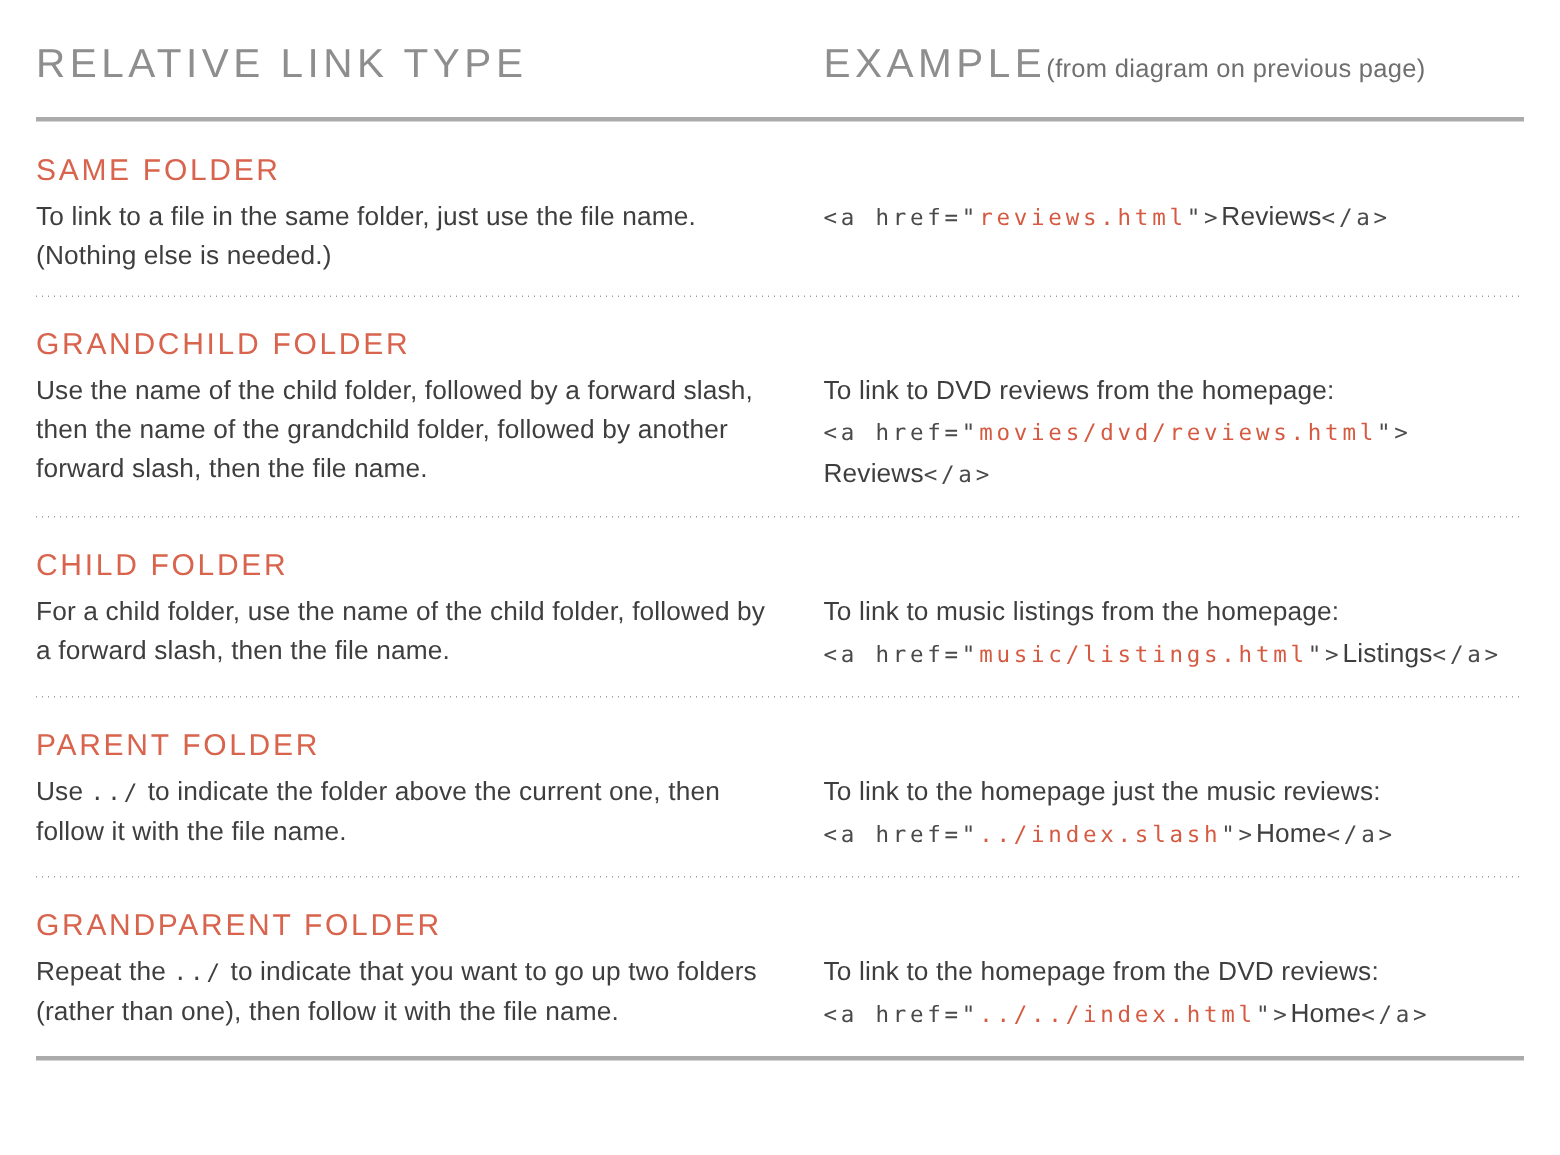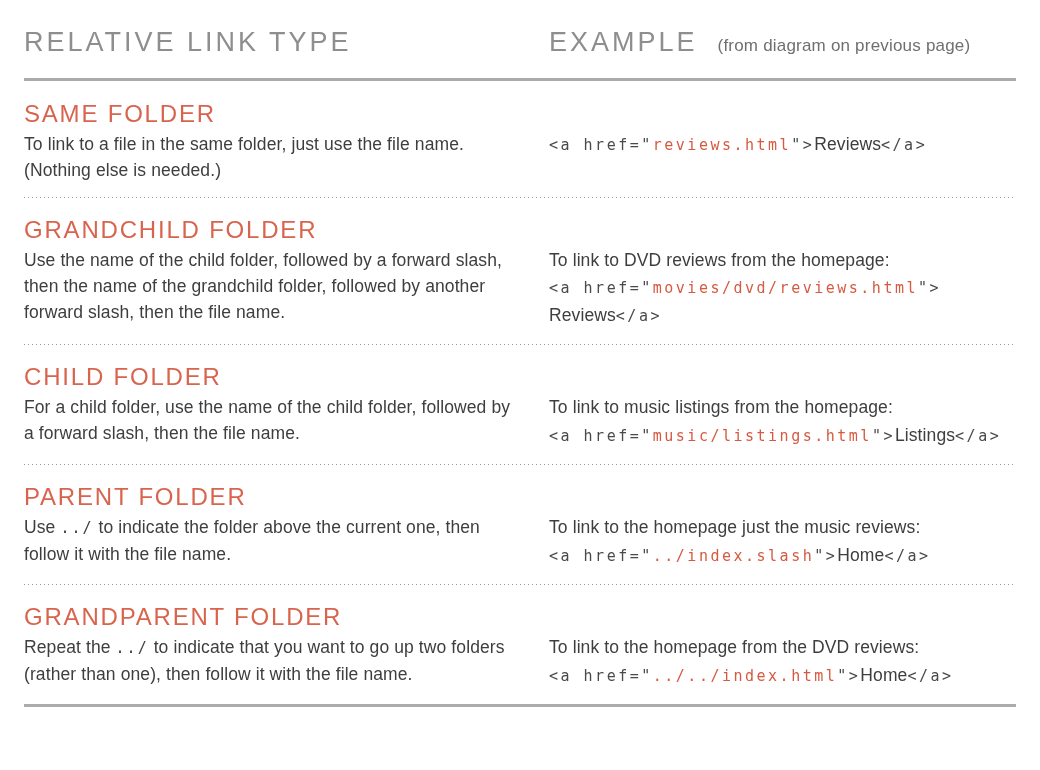--- a/index.html
+++ b/index.html
@@ -37,21 +37,21 @@
     line-height: 32px;
     font-weight: 400;
     color: var(--header-gray);
     letter-spacing: 3px;
     white-space: nowrap;
   }
   .th-note {
     font-size: 17px;
     letter-spacing: 0.2px;
     color: var(--header-note-gray);
-    margin-left: 20px;
+    margin-left: 0;
   }
   
   .row {
     padding-top: 22px;
     padding-bottom: 14px;
   }
   .row + .row {
     border-top: none;
     background-image: linear-gradient(to right, transparent, transparent);
     position: relative;
@@ -62,21 +62,21 @@
     position: absolute;
     top: 0; left: 0; right: 0;
     height: 1px;
     background-image: repeating-linear-gradient(to right, var(--rule-dotted) 0 1px, transparent 1px 4px);
   }
   .row { position: relative; }
   .rows-wrap { border-bottom: 3px solid var(--rule-solid); }
   .cell-left { padding-right: 36px; }
   .cell-right { padding-top: 28px; }
   h3.section-title {
-    font-size: 24px;
+    font-size: 20px;
     line-height: 22px;
     font-weight: 400;
     letter-spacing: 1.8px;
     color: var(--accent-heading);
     margin-bottom: 6px;
   }
   p.desc {
     font-size: 17.5px;
     line-height: 26px;
     color: var(--body-text);

